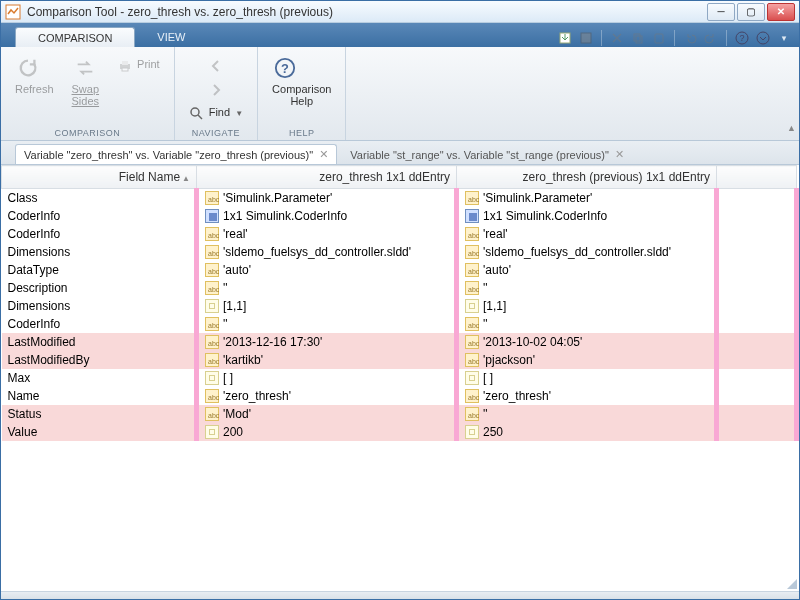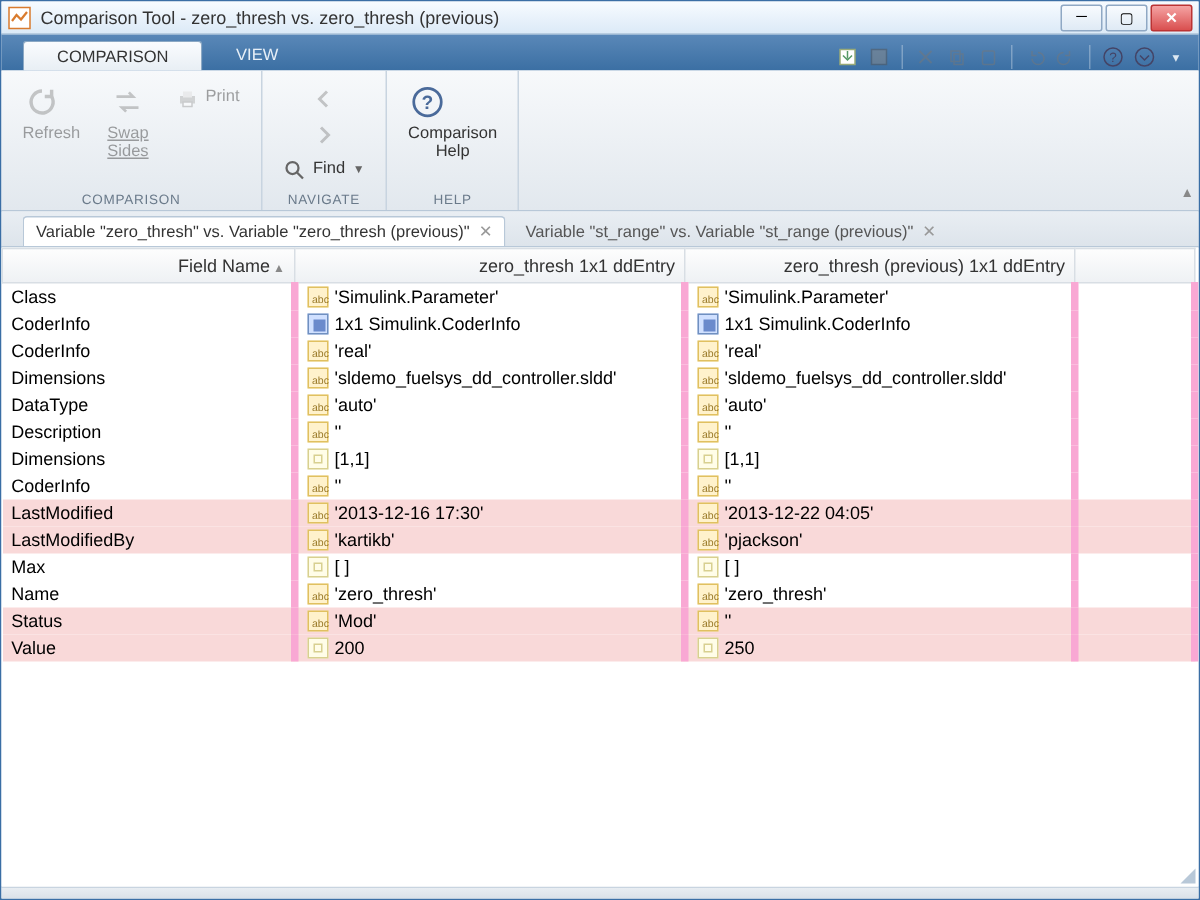--- a/index.html
+++ b/index.html
@@ -407,21 +407,21 @@
                     <text x="2" y="10" font-size="7" fill="#9a7a2a">abc</text>
                   </svg></span>
                 <span>'2013-12-16 17:30'</span>
               </div>
             </td>
             <td>
               <div class="cellwrap">
                 <span class="typeicon ti-abc"><svg width="14" height="14" viewBox="0 0 14 14">
                     <text x="2" y="10" font-size="7" fill="#9a7a2a">abc</text>
                   </svg></span>
-                <span>'2013-12-22 04:05'</span>
+                <span>'2013-10-02 04:05'</span>
               </div>
             </td>
             <td></td>
           </tr>
           <tr class="diff">
             <td>LastModifiedBy</td>
             <td>
               <div class="cellwrap">
                 <span class="typeicon ti-abc"><svg width="14" height="14" viewBox="0 0 14 14">
                     <text x="2" y="10" font-size="7" fill="#9a7a2a">abc</text>

